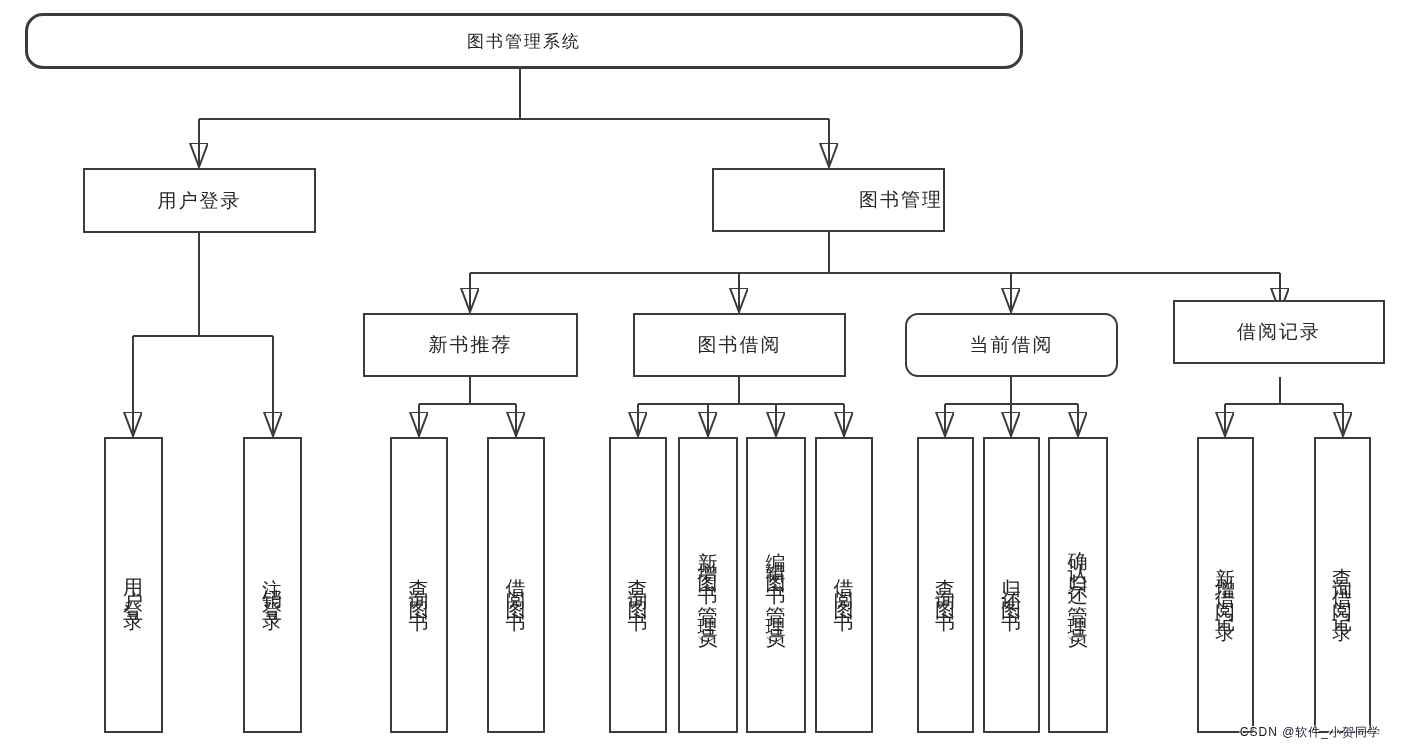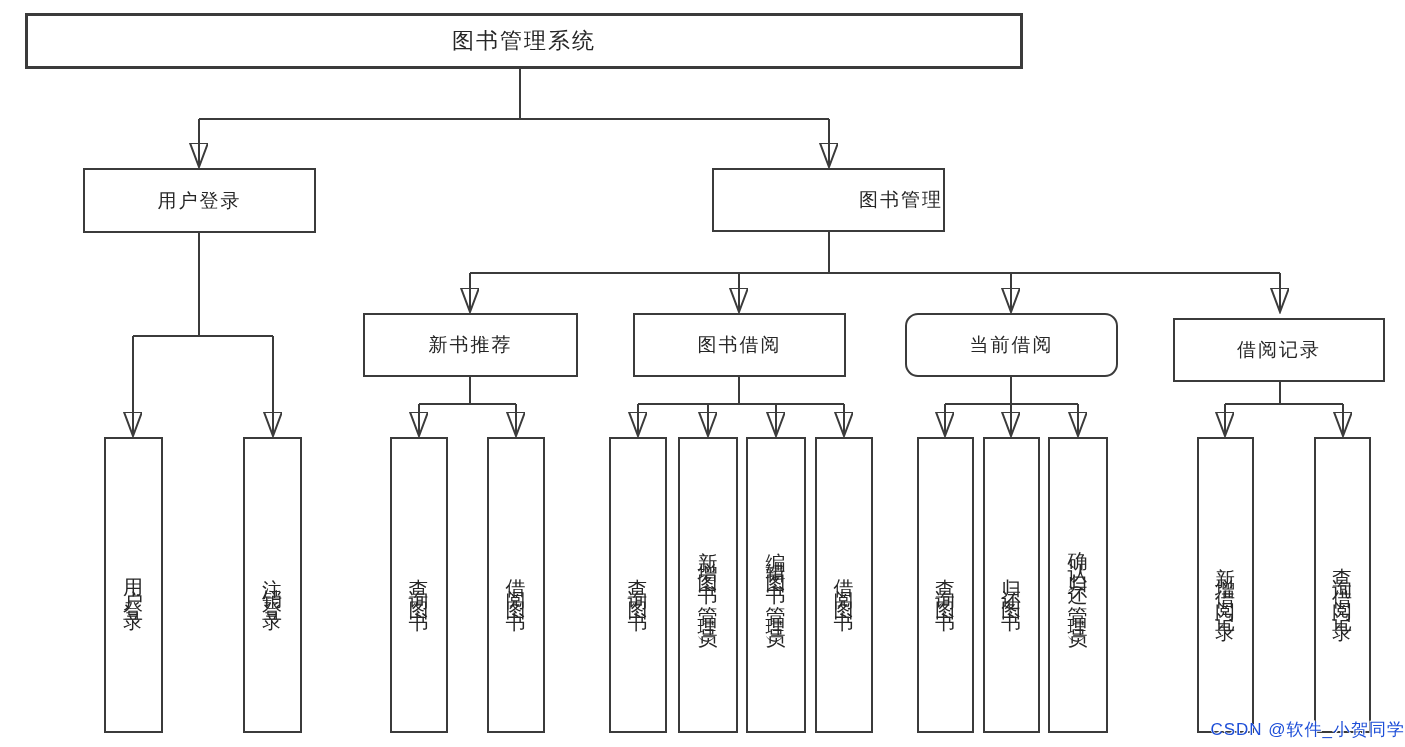--- a/index.html
+++ b/index.html
@@ -28,21 +28,21 @@
     box-sizing: border-box;
     border: 2px solid #3b3b3b;
     background: #ffffff;
     display: flex;
     align-items: center;
     justify-content: center;
     font-size: 19px;
     letter-spacing: 2px;
     z-index: 1;
   }
-  .hbox.root { border-width: 3px; font-size: 22px; }
+  .hbox.root { border-width: 3px; font-size: 17px; border-radius: 18px; }
   .vbox {
     position: absolute;
     top: 437px;
     height: 296px;
     box-sizing: border-box;
     border: 2px solid #3b3b3b;
     background: #ffffff;
     display: flex;
     align-items: center;
     justify-content: center;
@@ -51,25 +51,25 @@
   .vtext {
     writing-mode: vertical-rl;
     text-orientation: mixed;
     font-size: 20px;
     letter-spacing: 11px;
     line-height: 1;
     white-space: nowrap;
   }
   .watermark {
     position: absolute;
-    right: 0;
+    right: 24px;
     bottom: 6px;
-    font-size: 17px;
+    font-size: 12px;
     letter-spacing: 1px;
-    color: #1d4ed8;
+    color: #0f172a;
     text-shadow: 1px 1px 0 #ffffff, -1px -1px 0 #ffffff;
     z-index: 2;
   }
 </style>
 </head>
 <body>
 
 <div class="canvas">
 
   <svg class="wires" viewBox="0 0 1405 747" aria-hidden="true">
@@ -123,21 +123,21 @@
 
   <div class="hbox" style="left:633px; top:313px; width:213px; height:64px;">
     <span>图书借阅</span>
   </div>
   <div class="hbox" style="left:363px; top:313px; width:215px; height:64px;">
     <span>新书推荐</span>
   </div>
   <div class="hbox" style="left:905px; top:313px; width:213px; height:64px;border-radius:13px;">
     <span>当前借阅</span>
   </div>
-  <div class="hbox" style="left:1173px; top:318px; width:212px; height:64px;">
+  <div class="hbox" style="left:1173px; top:300px; width:212px; height:64px;">
     <span>借阅记录</span>
   </div>
 
   <div class="vbox" style="left:104px; width:59px;">
     <span class="vtext">用户登录</span>
   </div>
   <div class="vbox" style="left:243px; width:59px;">
     <span class="vtext">注销登录</span>
   </div>
 

